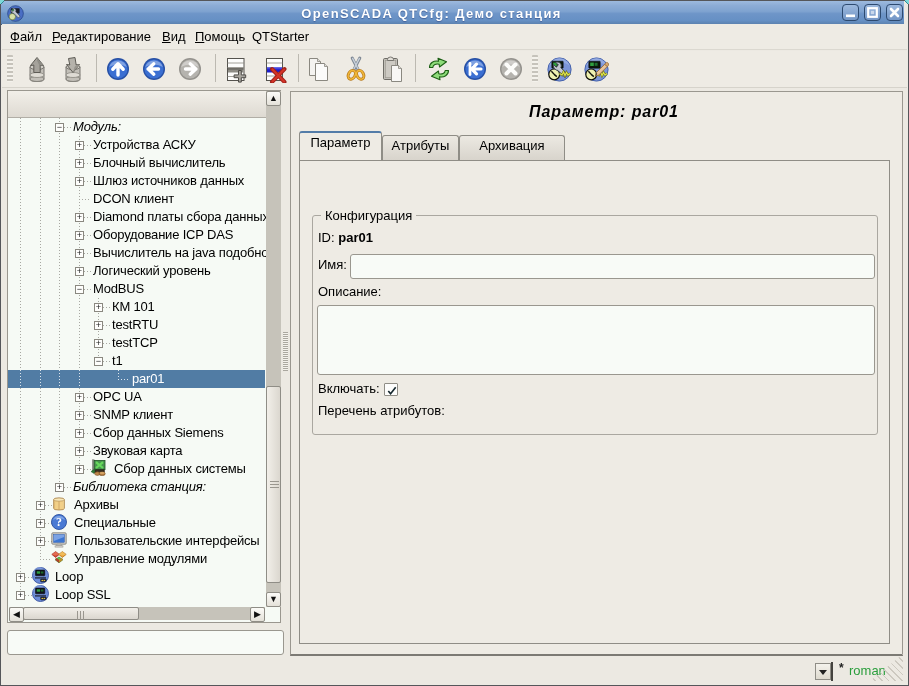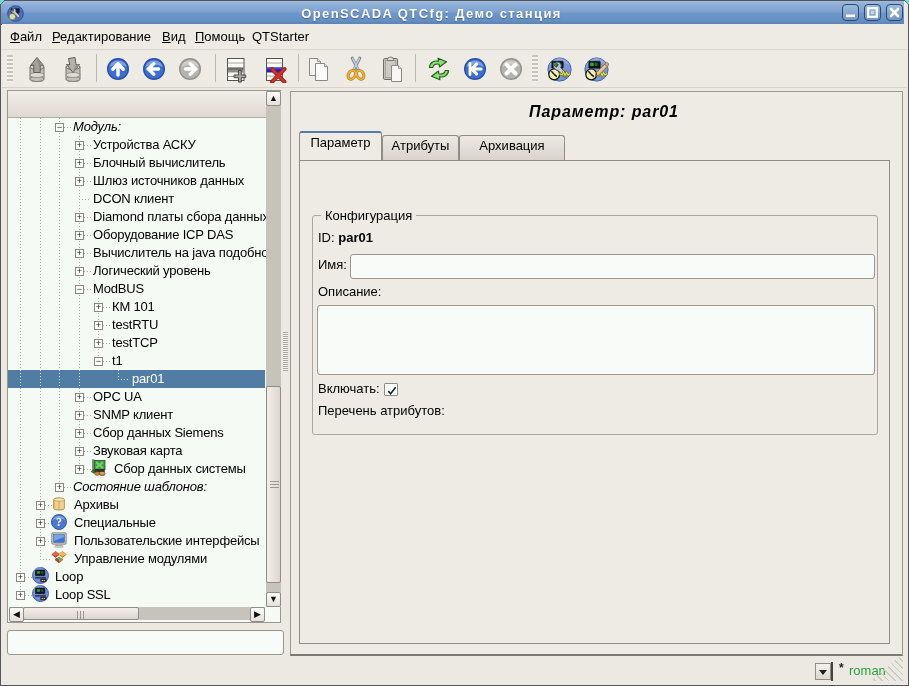--- a/index.html
+++ b/index.html
@@ -368,21 +368,21 @@
 <path d="M6 3.2 L13 9 M13 3.2 L6 9" stroke="#66d95c" stroke-width="2.2"></path>
 <path d="M1 12.6 L4.8 9.9 L7.6 11.7 L3.9 14.5 Z" fill="#2e7a38" stroke="#1e5424" stroke-width="0.5"></path>
 <rect x="5.2" y="10.8" width="9.2" height="3.2" rx="0.6" fill="#3a3226" stroke="#1c170e" stroke-width="0.6"></rect>
 <ellipse cx="7.4" cy="14.6" rx="2.8" ry="1.8" fill="#c08a4e" stroke="#6e441a" stroke-width="0.6"></ellipse>
 <ellipse cx="12.2" cy="14.7" rx="3" ry="1.9" fill="#b57e42" stroke="#6e441a" stroke-width="0.6"></ellipse>
 <ellipse cx="12.2" cy="14" rx="2.6" ry="1" fill="#d8a868"></ellipse>
 </svg>
 <div class="trtext" style="left:106px;top:342px">Сбор данных системы</div>
 <div class="hdot" style="left:56px;top:369px;width:8px"></div>
 <div class="pmbox" style="left:47px;top:365px"><span>+</span></div>
-<div class="trtext it" style="left:65px;top:360px">Состояние шаблонов:</div>
+<div class="trtext it" style="left:65px;top:360px">Библиотека станция:</div>
 <div class="hdot" style="left:37px;top:387px;width:8px"></div>
 <div class="pmbox" style="left:28px;top:383px"><span>+</span></div>
 <svg class="ticon" style="left:43px;top:378px" width="16" height="16" viewBox="0 0 16 16">
 <path d="M2.6 3.6 Q2.6 2 8 2 Q13.4 2 13.4 3.6 L13.4 12.4 Q13.4 14 8 14 Q2.6 14 2.6 12.4 Z" fill="#f2d088" stroke="#a8824a" stroke-width="0.8"></path>
 <path d="M2.6 3.6 Q2.6 2 8 2 Q13.4 2 13.4 3.6 Q13.4 5.2 8 5.2 Q2.6 5.2 2.6 3.6 Z" fill="#f8e8b8" stroke="#a8824a" stroke-width="0.6"></path>
 <path d="M8 5.2 L8 14" stroke="#c8a060" stroke-width="0.8"></path>
 <path d="M3.6 4.6 L3.6 12.8" stroke="#d8b068" stroke-width="0.7"></path>
 <path d="M12.4 4.6 L12.4 12.8" stroke="#e8cc90" stroke-width="0.7"></path>
 </svg>
 <div class="trtext" style="left:66px;top:378px">Архивы</div>

